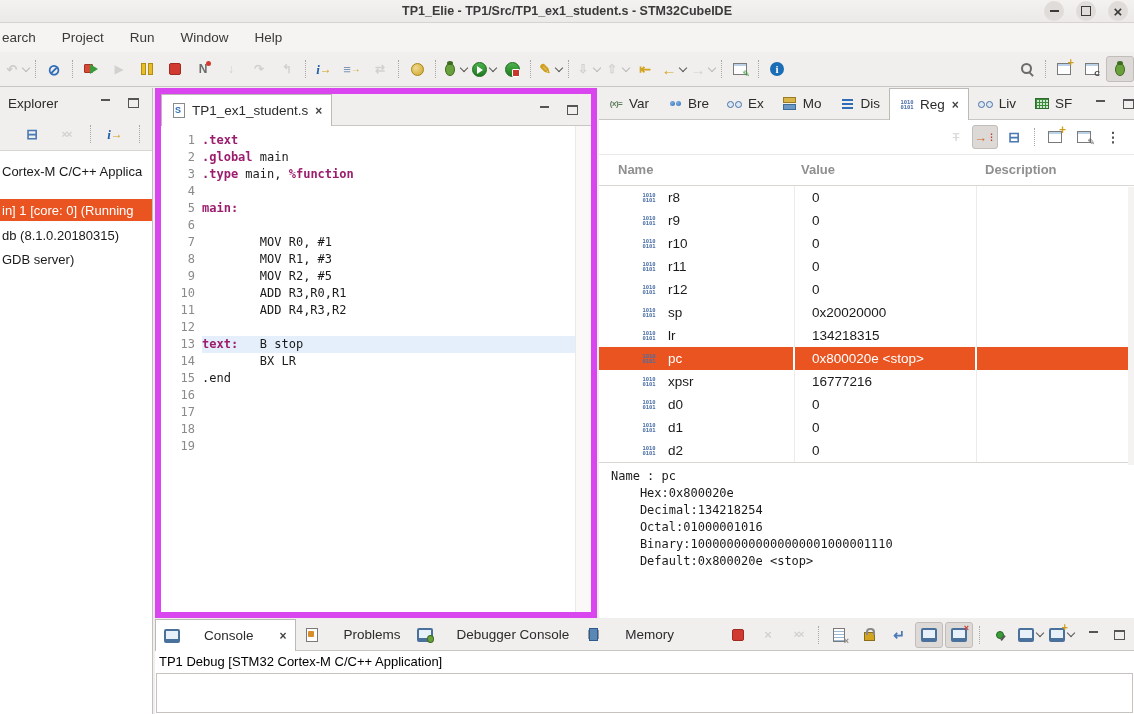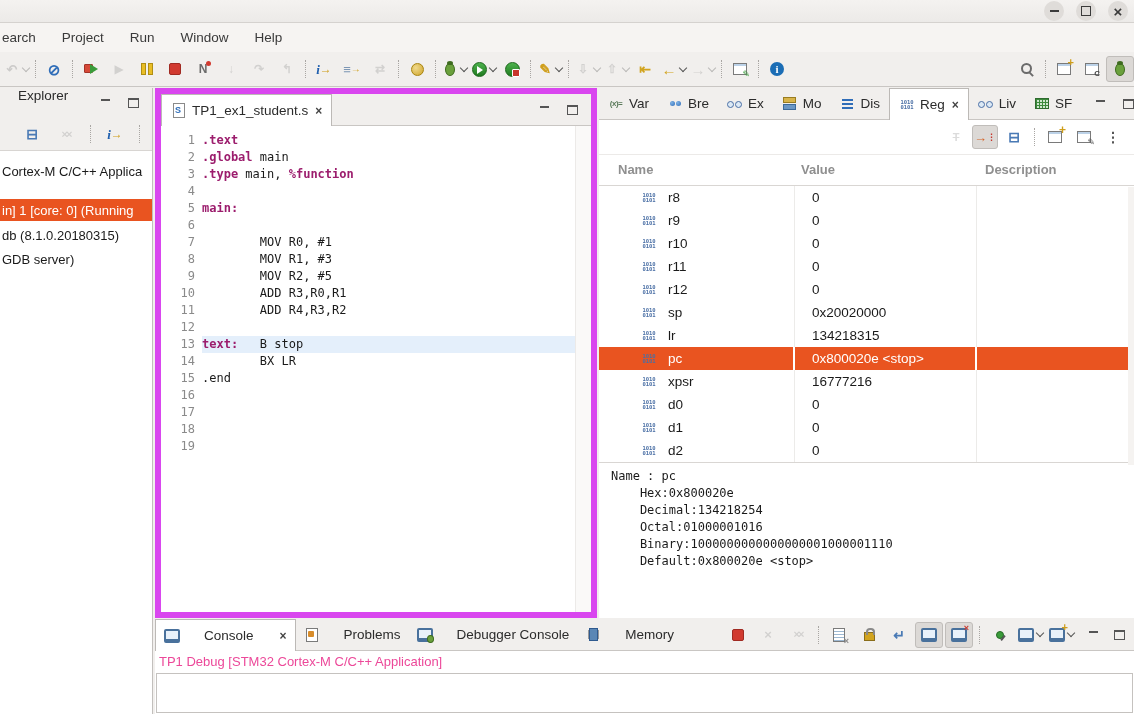--- a/index.html
+++ b/index.html
@@ -153,21 +153,21 @@
   .tabbar{height:32px;background:#f1efed;border-bottom:1px solid #c9c6c3;display:flex;align-items:flex-end;box-sizing:border-box;}
   .tab{display:inline-flex;align-items:center;gap:5px;height:31px;padding:0 9px;font-size:13.5px;color:#2b2b2b;box-sizing:border-box;}
   .tab.active{background:#fff;border:1px solid #bcb9b6;border-bottom:none;height:32px;margin-bottom:-1px;}
   .tclose{font-size:12px;font-weight:bold;color:#444;margin-left:2px;}
   .panelbtns{margin-left:auto;display:flex;align-items:center;gap:14px;padding:0 12px;height:100%;}
   .pbtn{width:14px;height:14px;display:flex;align-items:center;justify-content:center;position:relative;}
   .view-toolbar{display:flex;align-items:center;justify-content:flex-end;gap:3px;padding-right:8px;}
   .view-toolbar .tbtn{height:22px;min-width:22px;}
   
   #left-panel{left:0;top:88px;width:152px;bottom:0;border-right:1px solid #c2bfbc;}
-  #left-header{height:30px;background:#f1efed;display:flex;padding-left:18px;
+  #left-header{height:30px;background:#f1efed;display:flex;align-items:center;padding-left:8px;
     font-size:13.5px;color:#2b2b2b;}
   #left-toolbar{height:32px;background:#f1efed;border-bottom:1px solid #d8d5d2;display:flex;
     align-items:center;gap:6px;padding-left:18px;}
   #left-tree{background:#fff;}
   .tree-item{height:22px;display:flex;align-items:center;font-size:13px;color:#1a1a1a;
     padding-left:2px;white-space:nowrap;overflow:hidden;}
   .tree-item.sel{background:#e95420;color:#fff;}
   .tree-item:nth-child(1){margin-top:9px;}
   .tree-item:nth-child(2){margin-top:17px;}
   .tree-item:nth-child(3){margin-top:3px;}
@@ -201,29 +201,30 @@
   .rrow.sel .cell{border-right:2px solid #fff;}
   .rrow.sel .cell:last-child{border-right:none;}
   #reg-detail{border-top:1px solid #d9d6d3;padding:5px 0 0 12px;
     font-family:"DejaVu Sans Mono",monospace;font-size:12px;line-height:17px;color:#1a1a1a;}
   .detail-line{white-space:pre;}
   #reg-scroll{position:absolute;right:0;top:99px;width:6px;height:278px;background:#f5f3f1;}
   
   #console-panel{left:155px;top:619px;right:0;bottom:0;}
   #console-tabbar .tab{padding:0 8px;gap:24px;}
   #console-toolbar{margin-left:auto;display:flex;align-items:center;gap:2px;height:100%;padding-right:6px;}
-  #console-title{height:21px;display:flex;align-items:center;font-size:13px;color:#ec4899;
+  #console-title{height:21px;display:flex;align-items:center;font-size:13px;color:#000000;
     padding-left:4px;background:#fff;}
   #console-output{position:absolute;left:1px;right:1px;top:54px;bottom:1px;background:#fff;
     border:1px solid #c5c2bf;}
 </style>
 </head>
 <body>
 
 <div id="titlebar">
+  <span class="title">TP1_Elie - TP1/Src/TP1_ex1_student.s - STM32CubeIDE</span>
   <span id="win-controls">
       <span class="winbtn w-min"></span>
       <span class="winbtn w-max"></span>
       <span class="winbtn w-close"></span>
     </span>
 </div>
 
 <div id="menubar">
     <span class="menu-item">earch</span>
     <span class="menu-item">Project</span>

